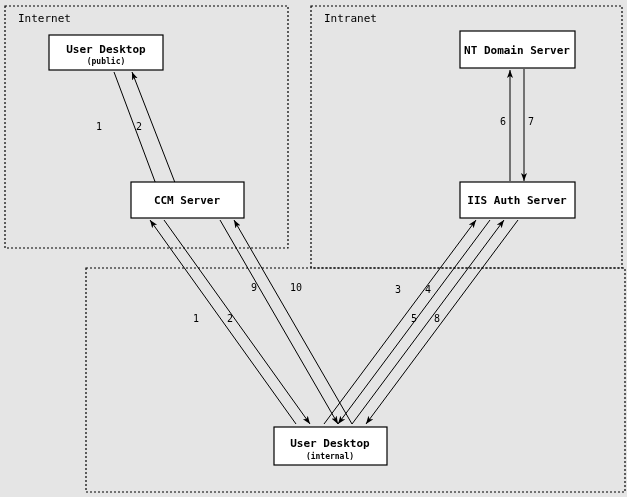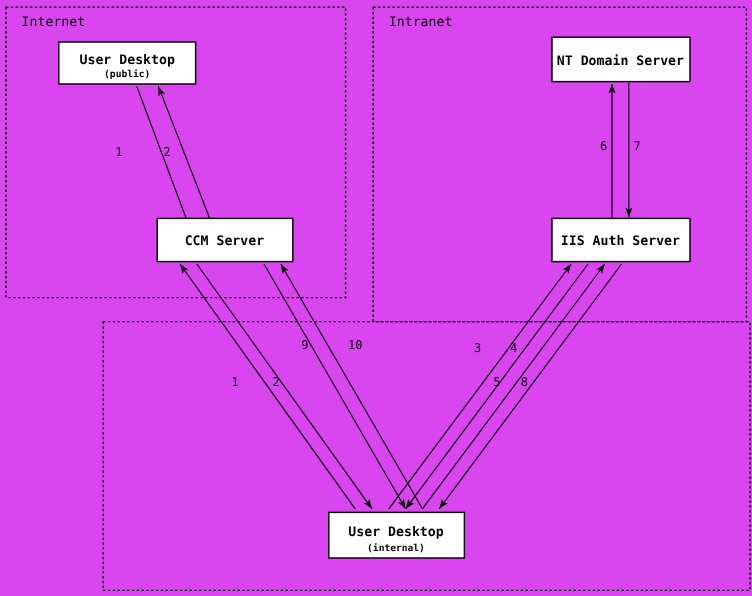--- a/index.html
+++ b/index.html
@@ -4,21 +4,21 @@
 <style>
   html, body {
     margin: 0;
     padding: 0;
     background: #ffffff;
   }
   #diagram-root {
     position: relative;
     width: 627px;
     height: 497px;
-    background: #d946ef;
+    background: #e5e5e5;
     font-family: "DejaVu Sans Mono", monospace;
     overflow: hidden;
   }
   svg#diagram-svg {
     display: block;
     width: 627px;
     height: 497px;
   }
   .zone-label {
     font-family: "DejaVu Sans Mono", monospace;

